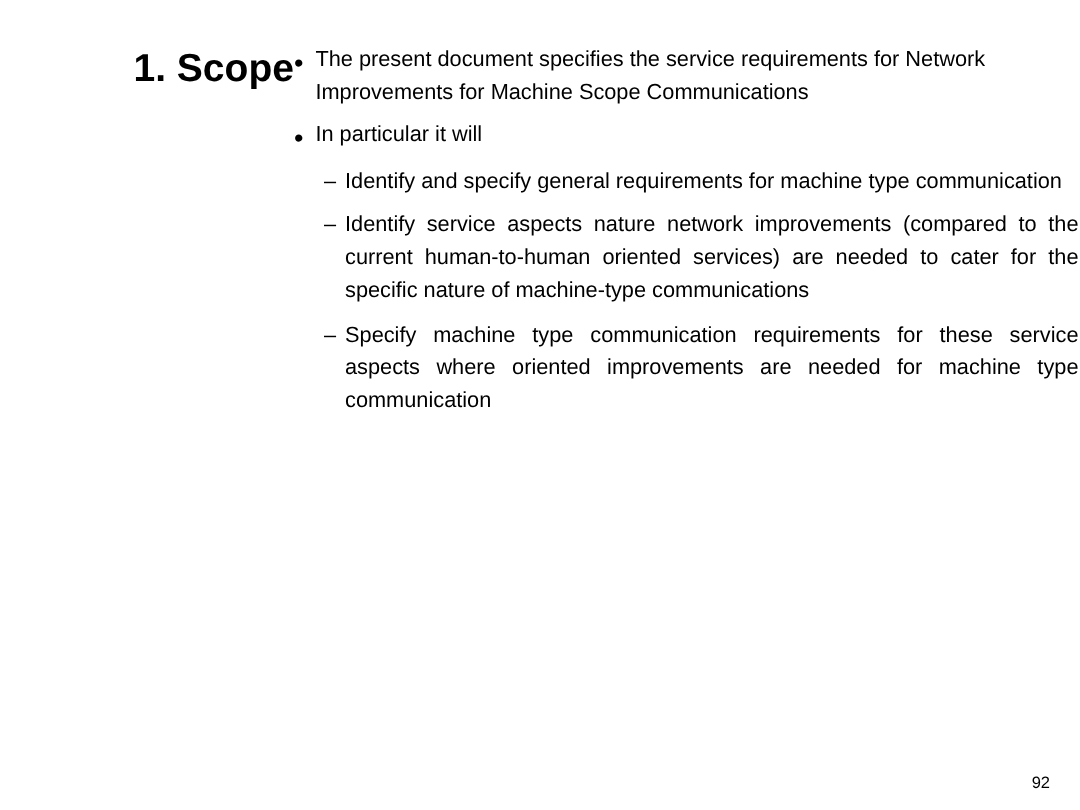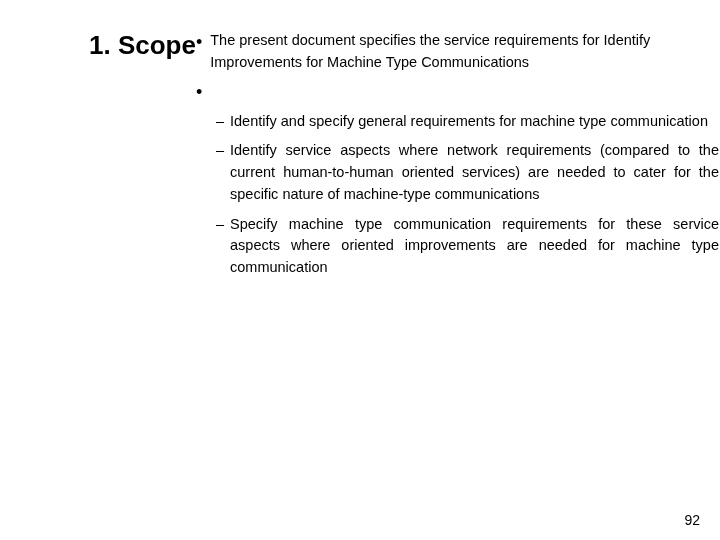--- a/index.html
+++ b/index.html
@@ -73,49 +73,50 @@
 
     .bullet-sub .sub-text {
       flex: 1;
       text-align: justify;
     }
 
     .page-number {
       position: absolute;
       bottom: 12px;
       right: 20px;
-      font-size: 14px;
+      font-size: 11px;
       color: #000000;
     }
   </style>
 </head>
 <body>
 
 <div class="slide">
   <div class="title">1. Scope</div>
 
   <div class="content">
 
     <div class="bullet-main">
       <span class="bullet-dot">•</span>
-      <span class="bullet-text">The present document specifies the service requirements for Identify Improvements for Machine Type Communications</span>
+      <span class="bullet-text">The present document specifies the service requirements for Network Improvements for Machine Scope Communications</span>
     </div>
 
     <div class="bullet-main">
       <span class="bullet-dot">•</span>
+      <span class="bullet-text">In particular it will</span>
     </div>
 
     <div class="bullet-sub">
       <span class="dash">–</span>
       <span class="sub-text">Identify and specify general requirements for machine type communication</span>
     </div>
 
     <div class="bullet-sub">
       <span class="dash">–</span>
-      <span class="sub-text">Identify service aspects where network requirements (compared to the current human-to-human oriented services) are needed to cater for the specific nature of machine-type communications</span>
+      <span class="sub-text">Identify service aspects nature network improvements (compared to the current human-to-human oriented services) are needed to cater for the specific nature of machine-type communications</span>
     </div>
 
     <div class="bullet-sub">
       <span class="dash">–</span>
       <span class="sub-text">Specify machine type communication requirements for these service aspects where oriented improvements are needed for machine type communication</span>
     </div>
 
   </div>
 </div>
 

